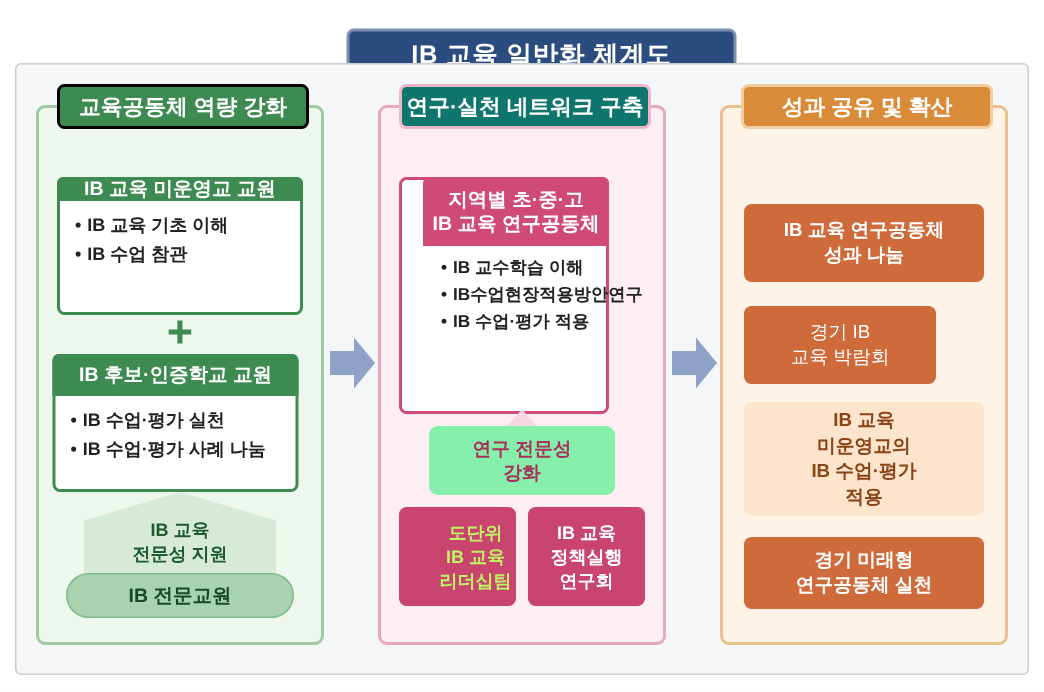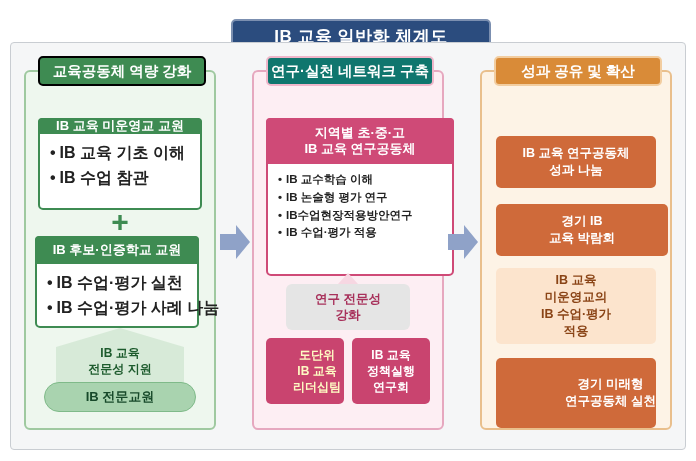--- a/index.html
+++ b/index.html
@@ -116,21 +116,21 @@
     font-size: 13px;
     text-align: center;
     line-height: 1.25;
   }
   ul.bullets {
     list-style: none;
     margin: 0;
     padding: 7px 4px 4px 10px;
   }
   ul.bullets li {
-    font-size: 16px;
+    font-size: 12px;
     font-weight: bold;
     color: #222222;
     line-height: 1.55;
     white-space: nowrap;
   }
   ul.bullets li::before {
     content: "\2022";
     margin-right: 4px;
   }
 
@@ -217,40 +217,41 @@
     display: flex;
     align-items: center;
     justify-content: center;
     border-radius: 16px;
   }
 
   
   #p-box1 {
     left: 266px;
     top: 118px;
-    width: 188px;
+    width: 140px;
     height: 158px;
     background: #ffffff;
     border: 2px solid #cf4a77;
+    padding-left: 16px;
   }
   #p-box1 .hdr {
     height: 46px;
     margin: -2px -2px 0 -2px;
     background: #cf4a77;
     border-radius: 4px 4px 0 0;
   }
   #p-box1 ul.bullets li {
     font-size: 11.5px;
   }
   #p-mid {
     left: 286px;
     top: 284px;
     width: 124px;
     height: 46px;
-    background: #e5e5e5;
+    background: #86efac;
     color: #a8315b;
     font-size: 12.5px;
     font-weight: bold;
     display: flex;
     align-items: center;
     justify-content: center;
     text-align: center;
     line-height: 1.3;
     border-radius: 6px;
   }
@@ -264,21 +265,21 @@
     border-right: 10px solid transparent;
     border-bottom: 11px solid #f7d7e2;
   }
   #p-sub1 {
     left: 266px;
     top: 338px;
     width: 78px;
     height: 66px;
     background: #c9446f;
     border-radius: 5px;
-    color: #fef9c3;
+    color: #bef264;
     font-size: 12px;
     font-weight: bold;
     display: flex;
     align-items: center;
     justify-content: center;
     text-align: center;
     line-height: 1.35;
     padding-left: 24px;
   }
   #p-sub2 {
@@ -311,26 +312,26 @@
     display: flex;
     align-items: center;
     justify-content: center;
     text-align: center;
     line-height: 1.35;
     border-radius: 5px;
   }
   #o-box2 {
     left: 496px;
     top: 204px;
-    width: 172px;
+    width: 128px;
     height: 52px;
     background: #cf6a3a;
     color: #ffffff;
     font-size: 12.5px;
-    font-weight: bold;
+    font-weight: normal;
     display: flex;
     align-items: center;
     justify-content: center;
     text-align: center;
     line-height: 1.35;
     border-radius: 5px;
   }
   #o-box3 {
     left: 496px;
     top: 268px;
@@ -344,28 +345,28 @@
     align-items: center;
     justify-content: center;
     text-align: center;
     line-height: 1.35;
     border-radius: 5px;
   }
   #o-box4 {
     left: 496px;
     top: 358px;
     width: 160px;
-    height: 70px;
+    height: 48px;
     background: #cf6a3a;
     color: #ffffff;
     font-size: 12.5px;
     font-weight: bold;
     display: flex;
     align-items: center;
-    justify-content: flex-end;
+    justify-content: center;
     text-align: center;
     line-height: 1.35;
     border-radius: 5px;
   }
 
   
   .arrow {
     position: absolute;
     top: 225px;
     width: 30px;
@@ -444,21 +445,20 @@
 
   <div class="box" id="p-box1">
     <div class="hdr box-title">
       <div>
         <div>지역별 초·중·고</div>
         <div>IB 교육 연구공동체</div>
       </div>
     </div>
     <ul class="bullets">
       <li>IB 교수학습 이해</li>
-      <li>IB 논술형 평가 연구</li>
       <li>IB수업현장적용방안연구</li>
       <li>IB 수업·평가 적용</li>
     </ul>
   </div>
 
   <div class="box" id="p-mid">
     <div>
       <div>연구 전문성</div>
       <div>강화</div>
     </div>

